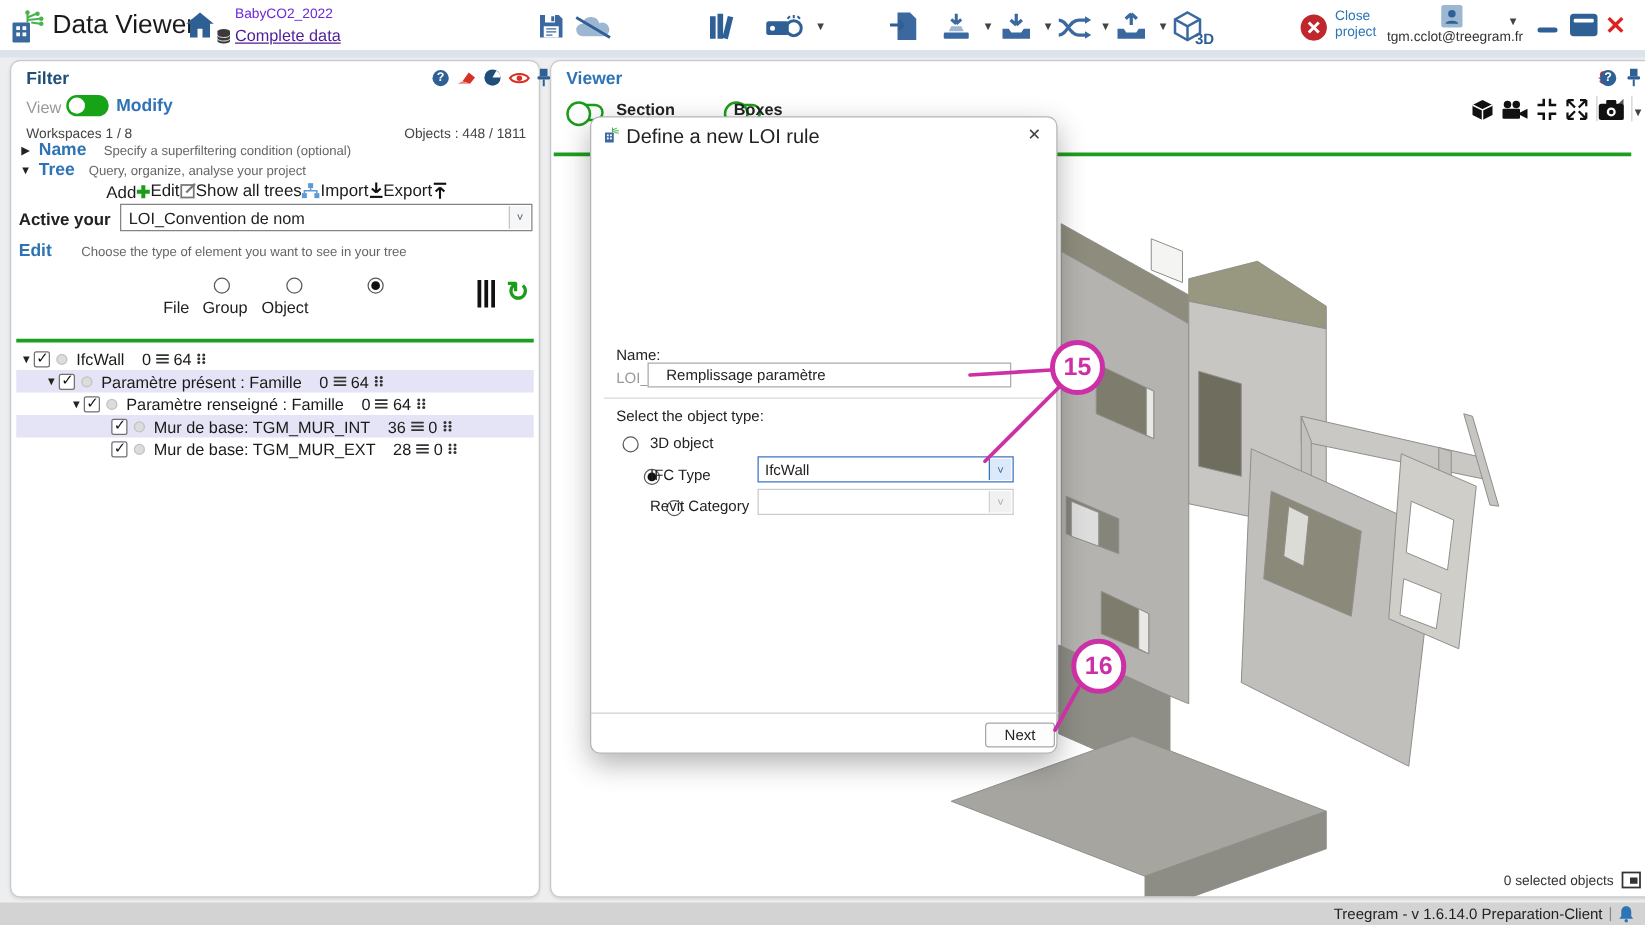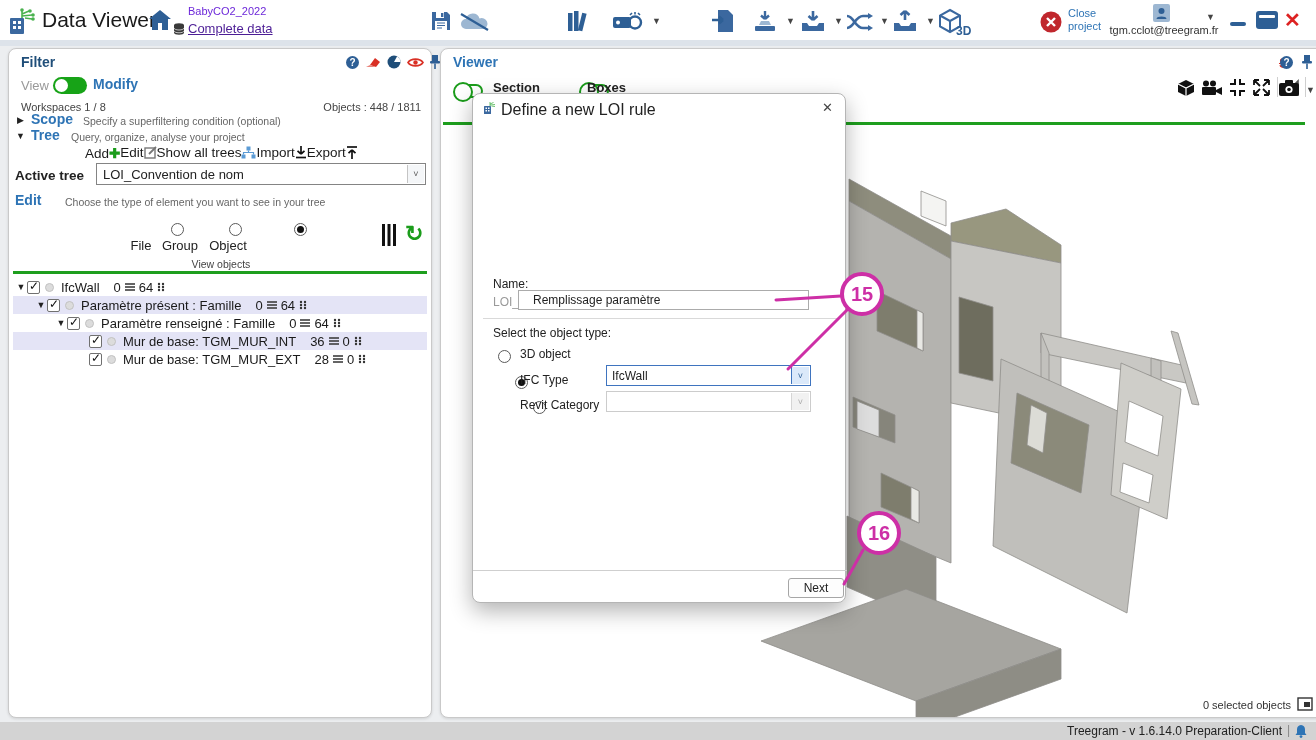--- a/index.html
+++ b/index.html
@@ -205,21 +205,21 @@
   </svg>
 
   <span class="abs" style="left:12px;top:29px;font-size:13px;color:#999">View</span>
   <span class="abs toggle-on" style="left:44px;top:27px"></span>
   <span class="abs" style="left:84px;top:27px;font-size:14px;font-weight:bold;color:#2e74b5">Modify</span>
 
   <span class="abs" style="left:12px;top:52px;font-size:11px;color:#444">Workspaces 1 / 8</span>
   <span class="abs" style="right:10px;top:52px;font-size:11px;color:#444">Objects : 448 / 1811</span>
 
   <span class="abs" style="left:8px;top:66px;font-size:9px;color:#222">▶</span>
-  <span class="abs" style="left:22px;top:62px;font-size:14px;font-weight:bold;color:#2e74b5">Scope</span>
+  <span class="abs" style="left:22px;top:62px;font-size:14px;font-weight:bold;color:#2e74b5">Name</span>
   <span class="abs hint" style="left:74px;top:66px">Specify a superfiltering condition (optional)</span>
 
   <span class="abs" style="left:7px;top:82px;font-size:9px;color:#222">▼</span>
   <span class="abs" style="left:22px;top:78px;font-size:14px;font-weight:bold;color:#2e74b5">Tree</span>
   <span class="abs hint" style="left:62px;top:82px">Query, organize, analyse your project</span>
 
   <div class="abs" style="left:76px;top:96px;width:320px;display:flex;gap:0;align-items:flex-start;font-size:13.5px;color:#1a1a1a">
     <span><span>Add</span><span style="color:#1b9c1b;font-weight:bold">✚</span></span>
     <span><span>Edit</span><svg width="13" height="13" viewBox="0 0 13 13" style="vertical-align:-2px">
           <rect x="1" y="2" width="10" height="10" fill="none" stroke="#777" stroke-width="1.4"></rect>
@@ -234,21 +234,21 @@
     <span><span>Import</span><svg width="12" height="13" viewBox="0 0 12 13" style="vertical-align:-2px">
           <path d="M6 0 V8 M6 8 L2.5 4.8 M6 8 L9.5 4.8" stroke="#111" stroke-width="1.7" fill="none"></path>
           <line x1="1" y1="11.5" x2="11" y2="11.5" stroke="#111" stroke-width="1.7"></line>
         </svg></span>
     <span><span>Export</span><svg width="12" height="13" viewBox="0 0 12 13" style="vertical-align:-2px">
           <line x1="1" y1="1" x2="11" y2="1" stroke="#111" stroke-width="1.7"></line>
           <path d="M6 13 V4 M6 4 L2.5 7.2 M6 4 L9.5 7.2" stroke="#111" stroke-width="1.7" fill="none"></path>
         </svg></span>
   </div>
 
-  <span class="abs" style="left:6px;top:119px;font-size:13.5px;font-weight:bold">Active tree</span>
+  <span class="abs" style="left:6px;top:119px;font-size:13.5px;font-weight:bold">Active your</span>
   <div class="combo" style="left:87px;top:114px;width:330px;height:22px">
     <span>LOI_Convention de nom</span>
     <span class="cbtn">˅</span>
   </div>
 
   <span class="abs" style="left:6px;top:143px;font-size:14px;font-weight:bold;color:#2e74b5">Edit</span>
   <span class="abs hint" style="left:56px;top:147px">Choose the type of element you want to see in your tree</span>
 
   <span class="abs radio" style="left:124px;top:171px"></span>
   <span class="abs radio" style="left:164px;top:171px"></span>
@@ -257,21 +257,20 @@
   <span class="abs" style="left:148px;top:189px;width:46px;text-align:center;font-size:13px">Group</span>
   <span class="abs" style="left:196px;top:189px;width:46px;text-align:center;font-size:13px">Object</span>
 
   <svg class="abs" style="left:372px;top:175px" width="16" height="22" viewBox="0 0 16 22">
     <rect x="1" y="0" width="3" height="22" fill="#111"></rect>
       <rect x="6.5" y="0" width="3" height="22" fill="#111"></rect>
       <rect x="12" y="0" width="3" height="22" fill="#111"></rect>
   </svg>
   <span class="abs" style="left:396px;top:172px;font-size:22px;font-weight:bold;color:#1b9c1b">↻</span>
 
-  <span class="abs" style="left:0;top:209px;width:424px;text-align:center;font-size:10.5px;color:#444">View objects</span>
   <div class="greenbar" style="left:4px;top:222px;width:414px"></div>
 
   
   <div class="trow" style="top:229px">
     <span class="tcaret" style="margin-left:2px">▼</span>
     <span class="cb"></span>
       <span class="gdot"></span>
     <span>IfcWall</span>
     <span class="cnt">
         <span>0</span>

